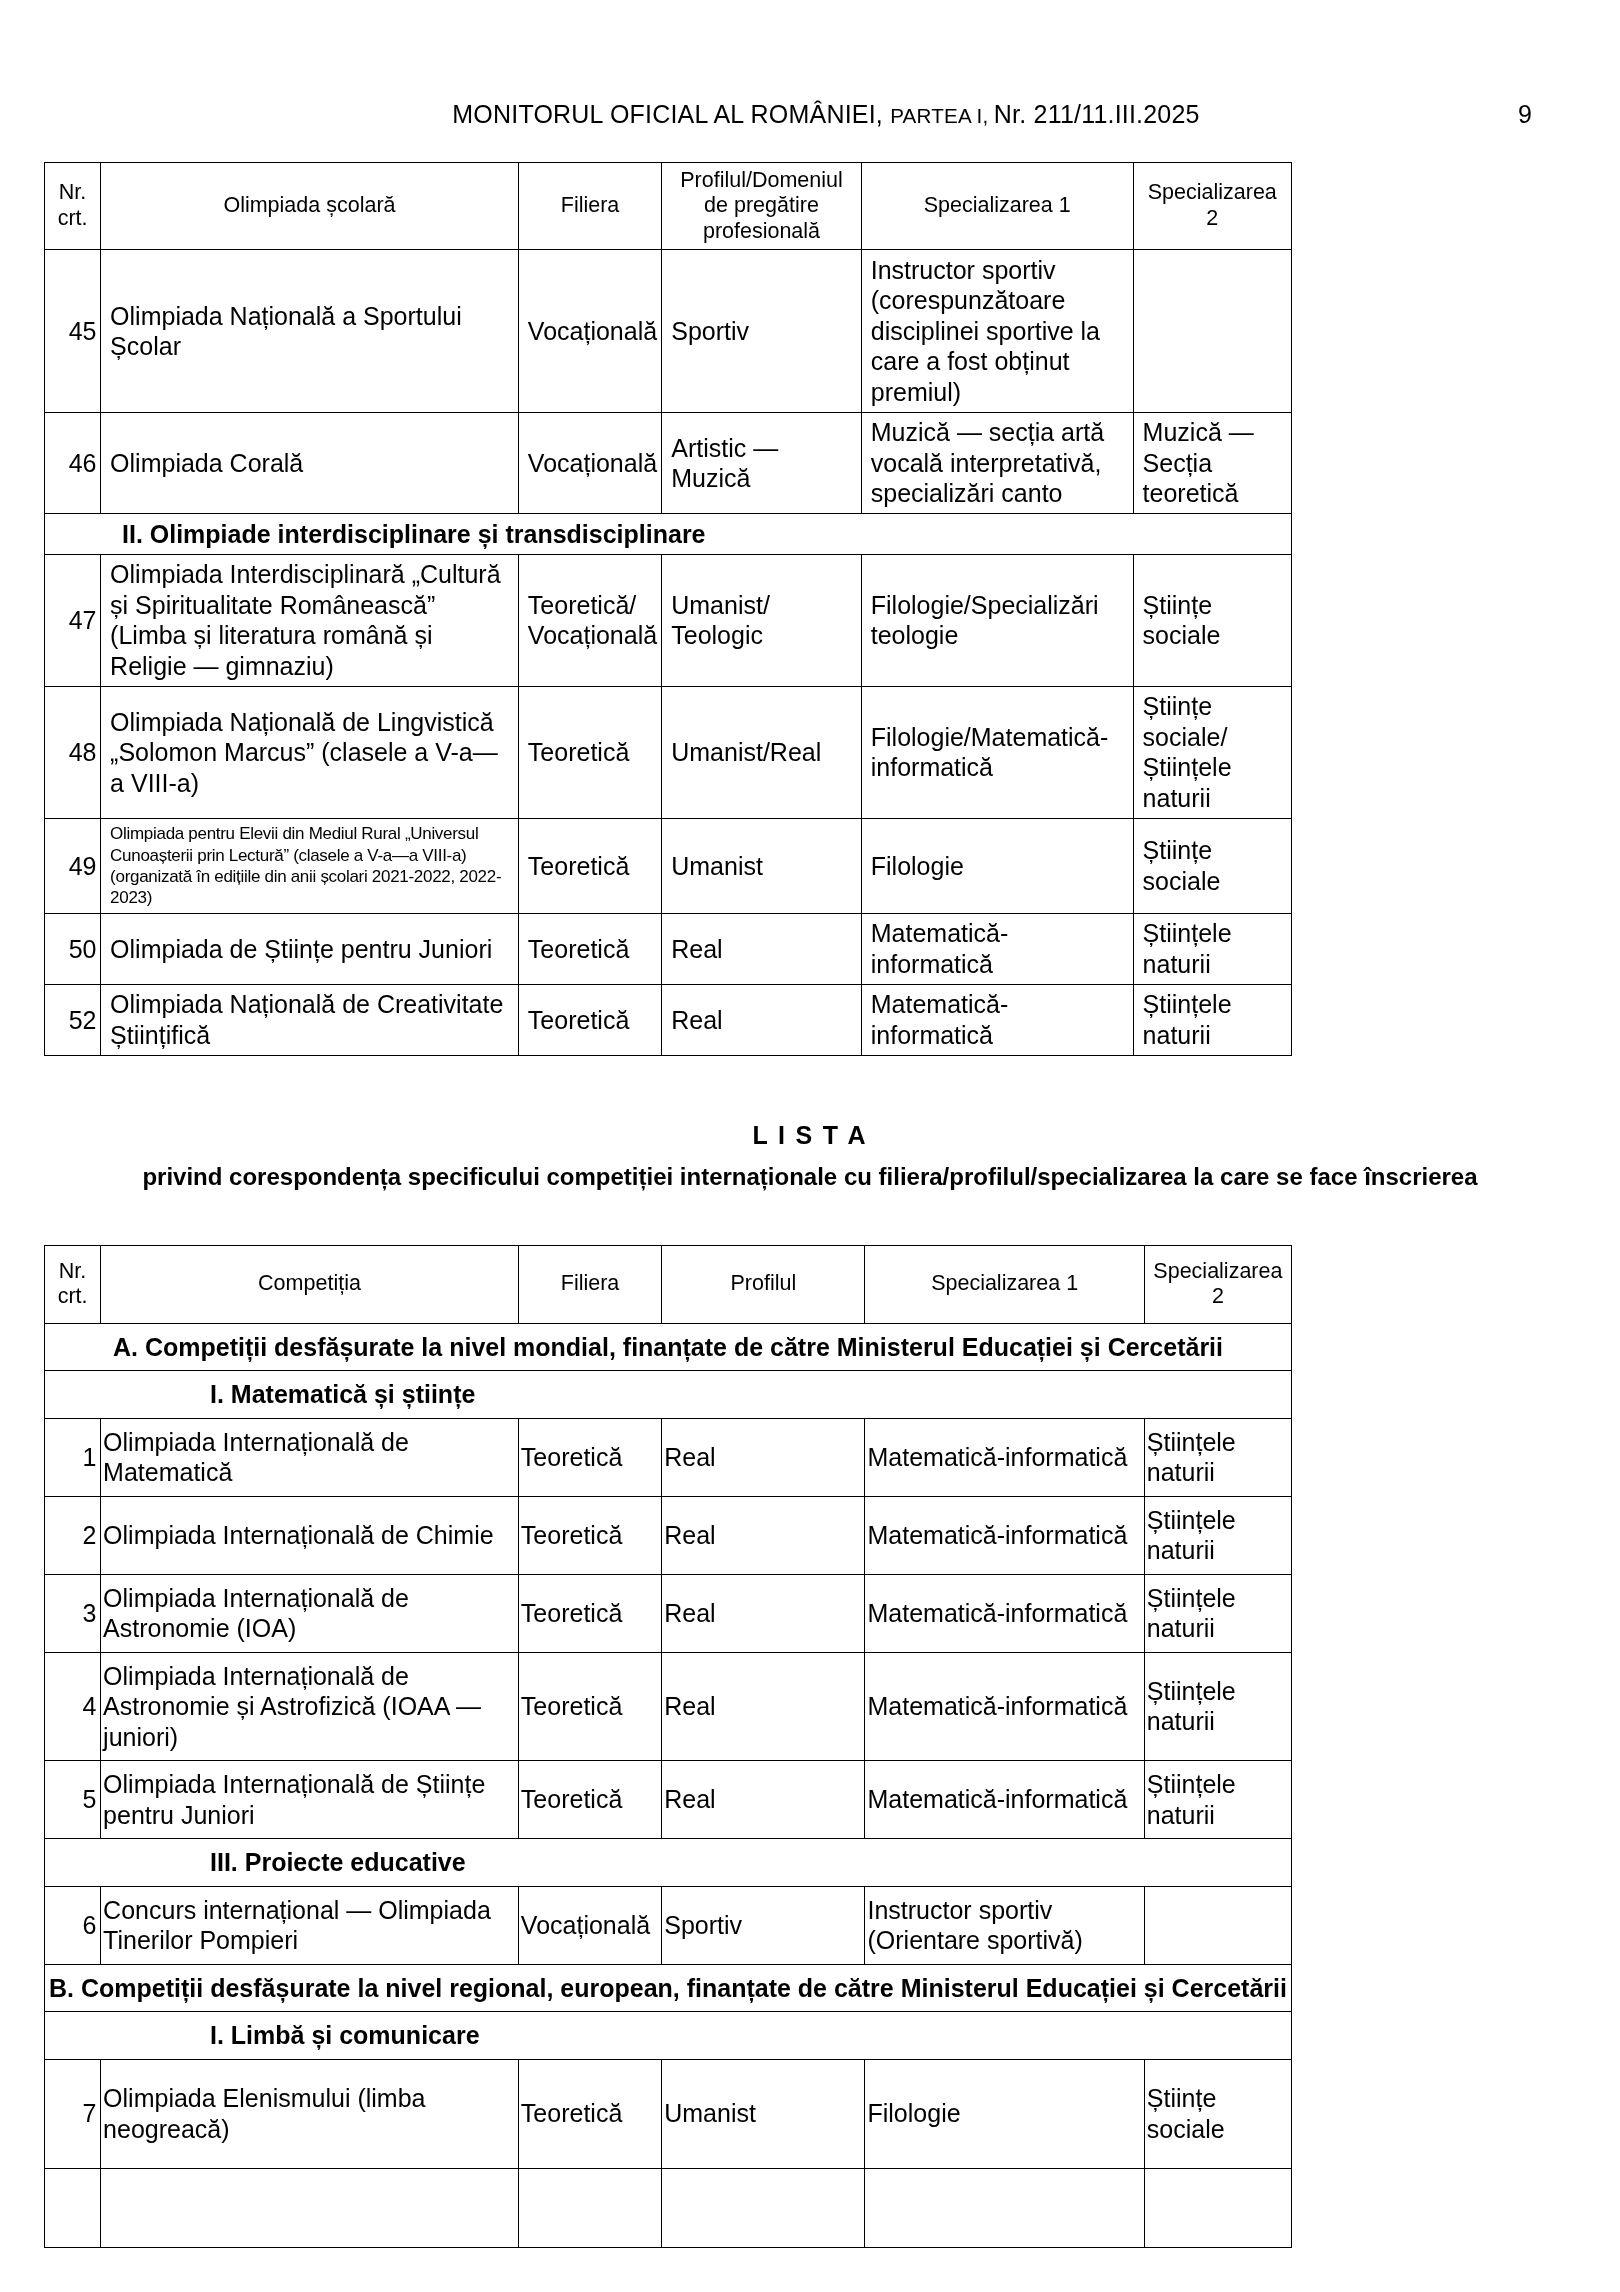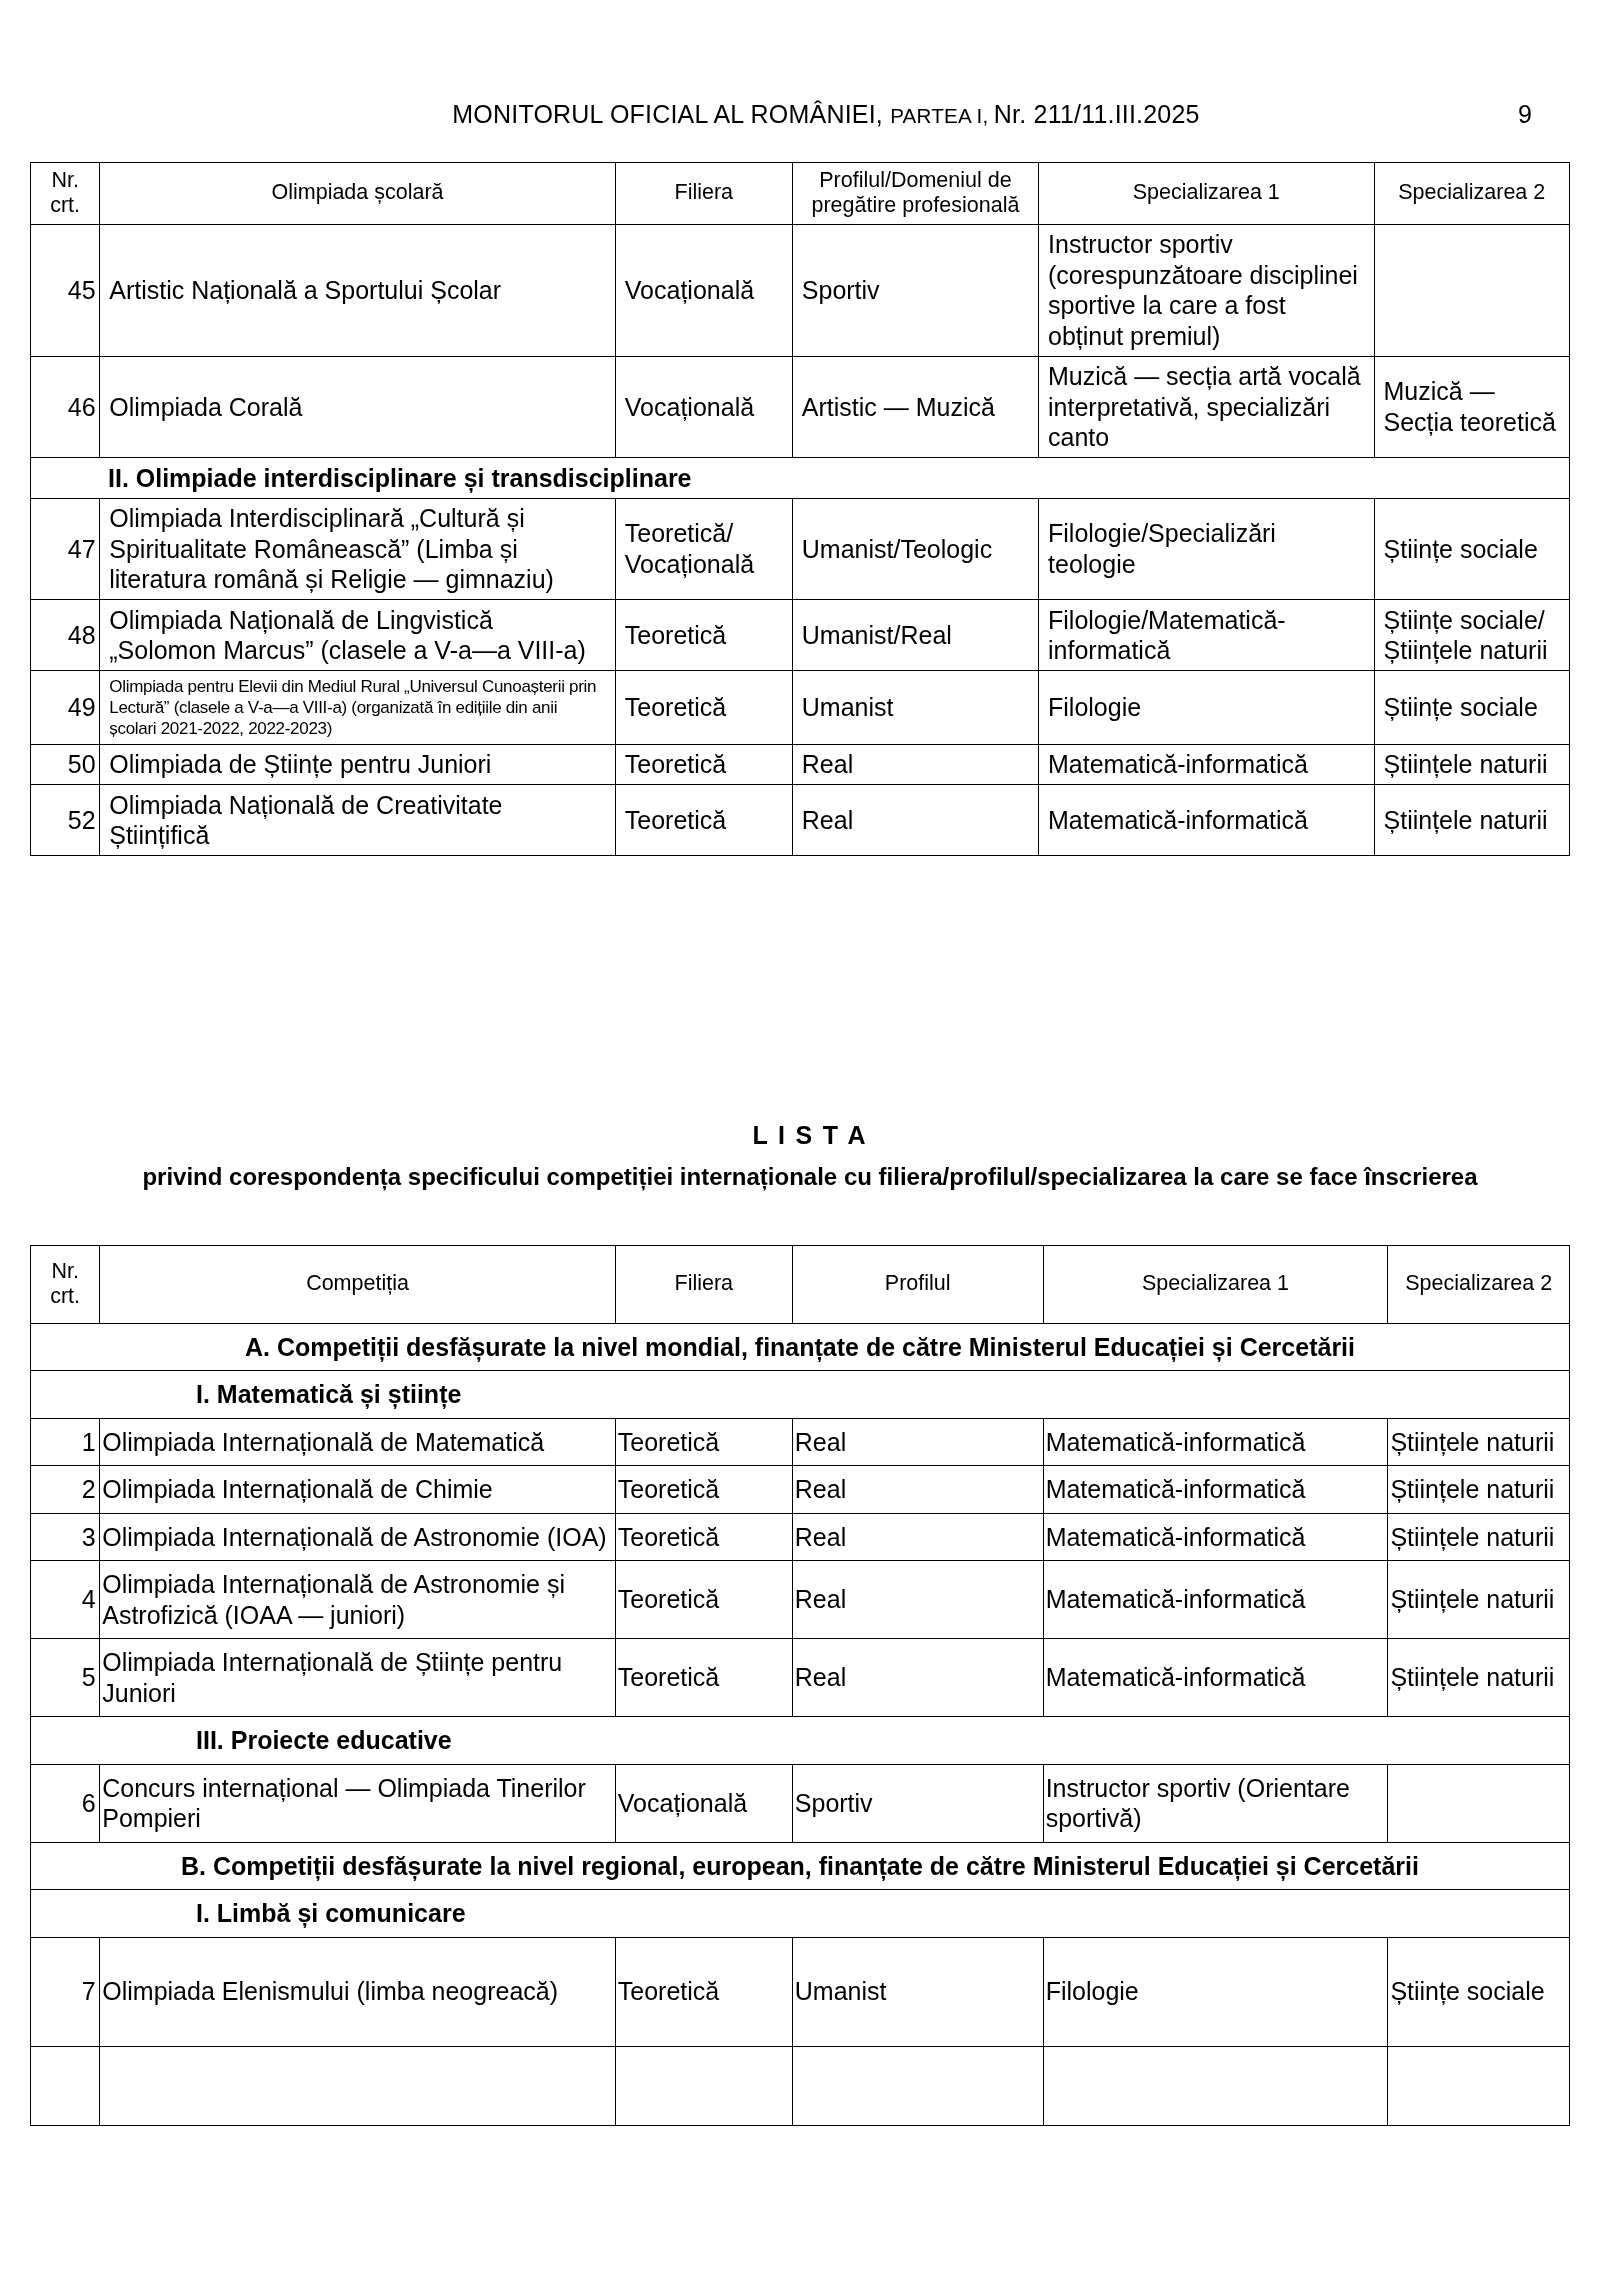--- a/index.html
+++ b/index.html
@@ -29,22 +29,22 @@
   .page-num {
     position: absolute;
     top: 100px;
     right: 88px;
     font-size: 25px;
   }
 
   
   table.doc-table {
     position: absolute;
-    left: 30px;
-    width: 1540px;
+    left: 44px;
+    width: 1248px;
     border-collapse: collapse;
     table-layout: fixed;
     font-size: 25px;
     line-height: 1.22;
   }
   .doc-table th, .doc-table td {
     border: 1.8px solid #000;
     vertical-align: middle;
     overflow: hidden;
   }
@@ -116,21 +116,21 @@
           <th>Olimpiada școlară</th>
           <th>Filiera</th>
           <th>Profilul/​Domeniul de pregătire profesională</th>
           <th>Specializarea 1</th>
           <th>Specializarea 2</th>
         </tr>
       </thead>
       <tbody>
         <tr>
           <td class="num">45</td>
-          <td>Artistic Națională a Sportului Școlar</td>
+          <td>Olimpiada Națională a Sportului Școlar</td>
           <td>Vocațională</td>
           <td>Sportiv</td>
           <td>Instructor sportiv (corespunzătoare disciplinei sportive la care a fost obținut premiul)</td>
           <td></td>
         </tr>
         <tr>
           <td class="num">46</td>
           <td>Olimpiada Corală</td>
           <td>Vocațională</td>
           <td>Artistic — Muzică</td>

